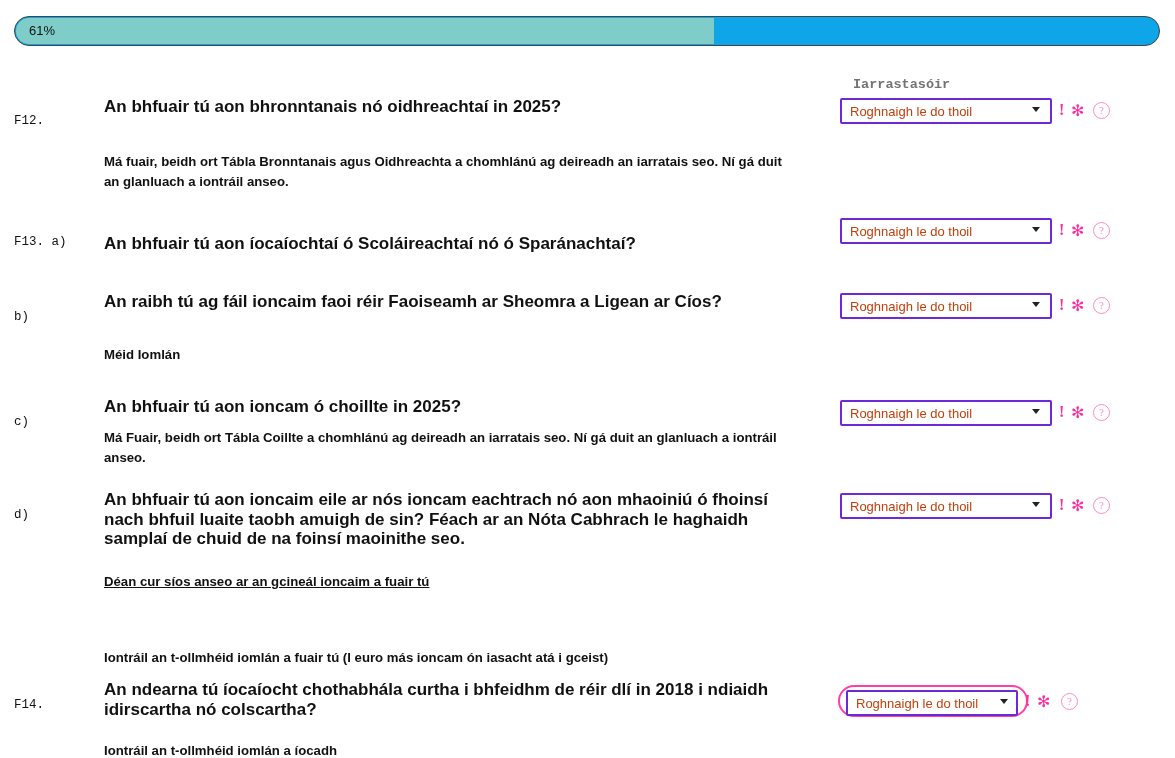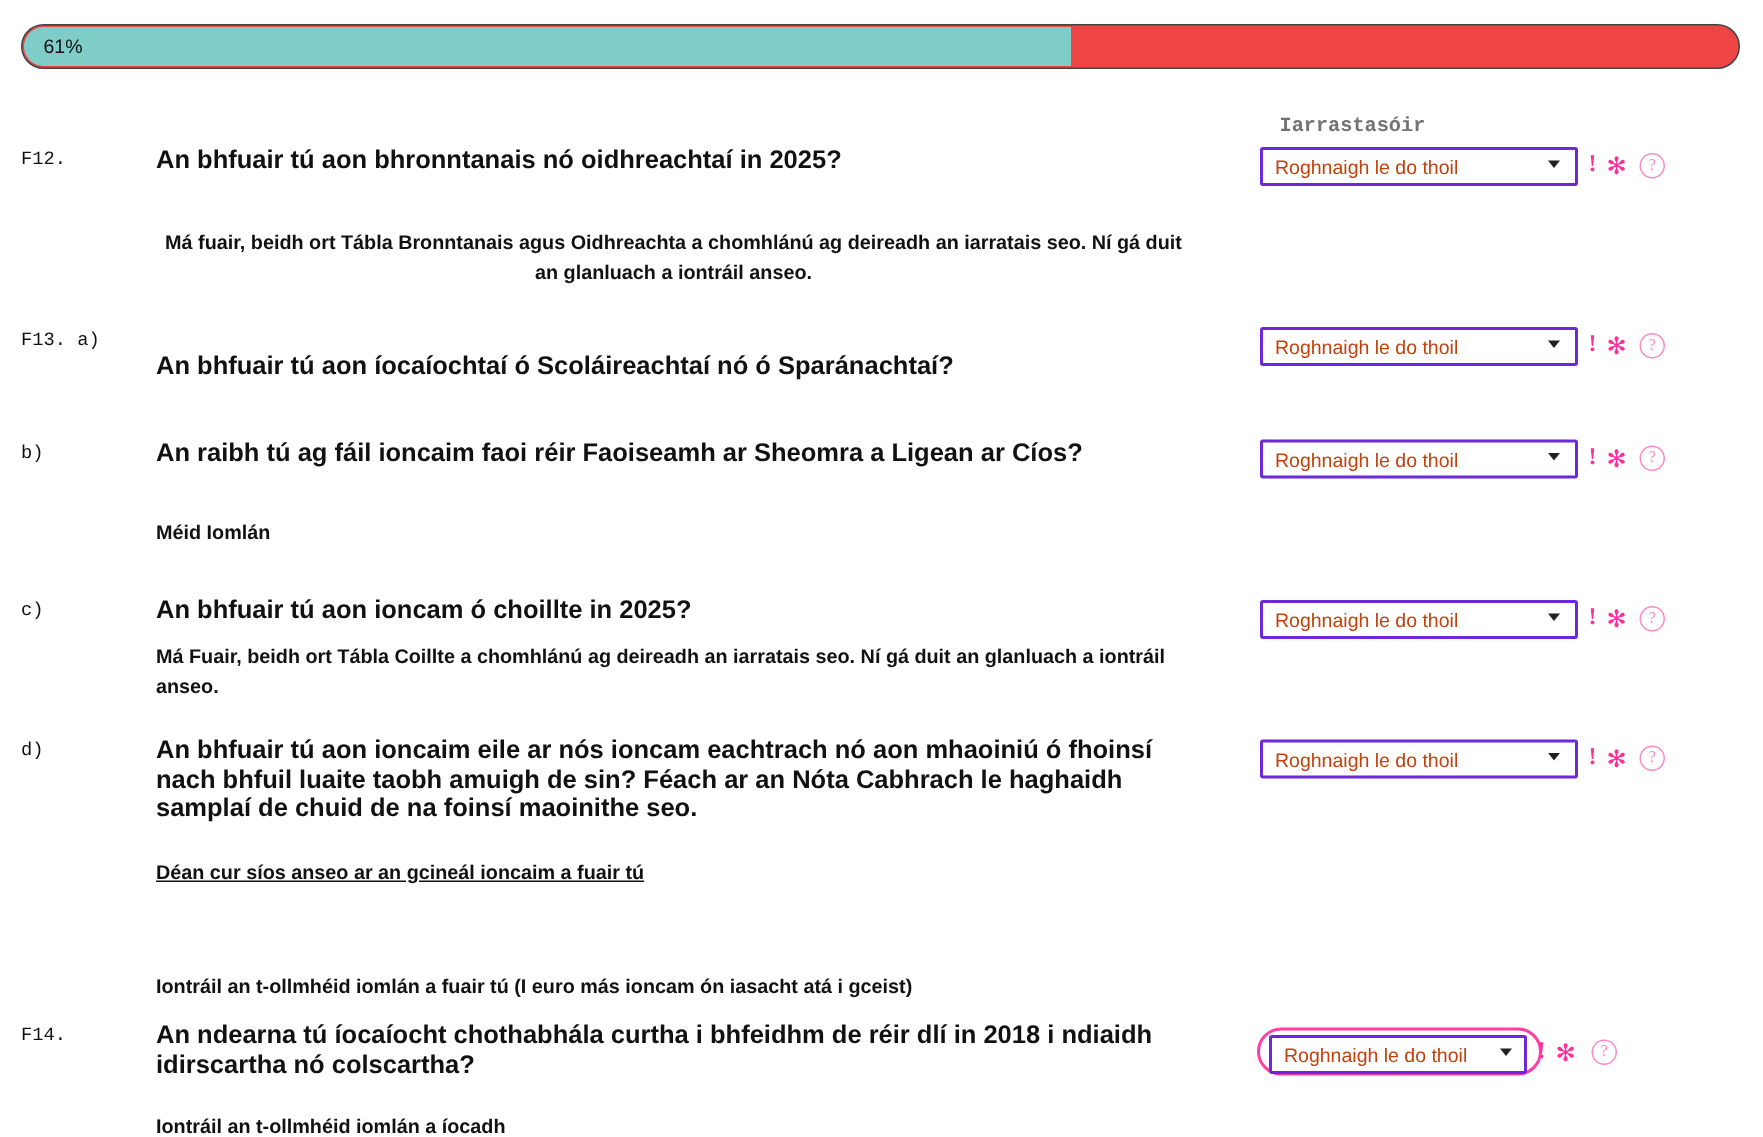--- a/index.html
+++ b/index.html
@@ -18,21 +18,21 @@
 
   
   .progress-wrap {
     position: absolute;
     left: 14px;
     top: 16px;
     width: 1146px;
     height: 30px;
     border: 1px solid #444444;
     border-radius: 15px;
-    background: #ef4444;
+    background: #0ea5e9;
     box-sizing: border-box;
     overflow: hidden;
   }
   .progress-fill {
     position: absolute;
     left: 1px;
     top: 1px;
     bottom: 1px;
     width: 700px;
     background: #7ecdc9;
@@ -70,20 +70,21 @@
     left: 0;
     width: 1175px;
   }
   .num {
     position: absolute;
     left: 14px;
     font-size: 12.5px;
     font-family: "Liberation Mono", monospace;
     color: #111111;
     white-space: nowrap;
+    margin-top: 15px;
   }
   .q {
     position: absolute;
     left: 104px;
     width: 700px;
     font-size: 17px;
     font-weight: bold;
     line-height: 19.5px;
     color: #111111;
   }
@@ -201,21 +202,21 @@
         <div class="q" style="top: 0px;">An bhfuair tú aon bhronntanais nó oidhreachtaí in 2025?</div>
         <div class="answer" style="top: 1px;">
           <select class="dd"><option>Roghnaigh le do thoil</option></select>
           <div class="dd-arrow"></div>
           <div class="mark-excl">!</div>
           <div class="mark-star">✻</div>
           <div class="help-icon">?</div>
         </div>
       </div>
       <div class="row" style="top: 92px;">
-        <div class="note" style="top: 0px; text-align: center;">Má fuair, beidh ort Tábla Bronntanais agus Oidhreachta a chomhlánú ag deireadh an iarratais seo. Ní gá duit an glanluach a iontráil anseo.</div>
+        <div class="note" style="top: 0px;">Má fuair, beidh ort Tábla Bronntanais agus Oidhreachta a chomhlánú ag deireadh an iarratais seo. Ní gá duit an glanluach a iontráil anseo.</div>
       </div>
       <div class="row" style="top: 157px;">
         <div class="num" style="top: 3px;">F13. a)</div>
         <div class="q" style="top: 17px;">An bhfuair tú aon íocaíochtaí ó Scoláireachtaí nó ó Sparánachtaí?</div>
         <div class="answer" style="top: 1px;">
           <select class="dd"><option>Roghnaigh le do thoil</option></select>
           <div class="dd-arrow"></div>
           <div class="mark-excl">!</div>
           <div class="mark-star">✻</div>
           <div class="help-icon">?</div>

